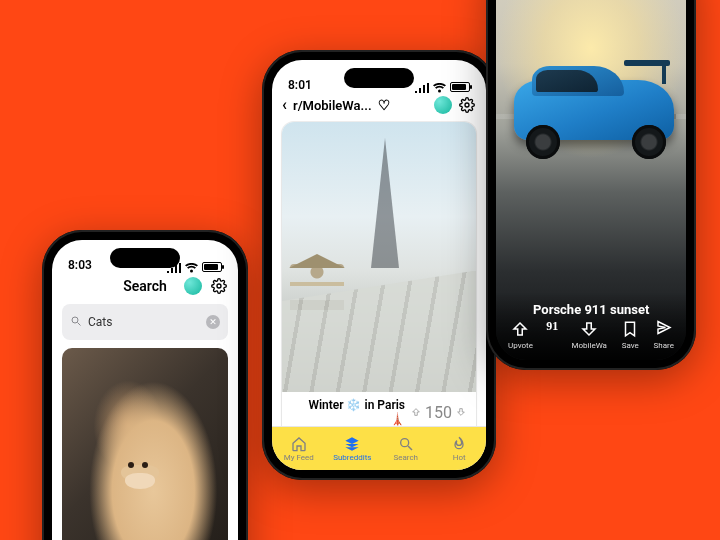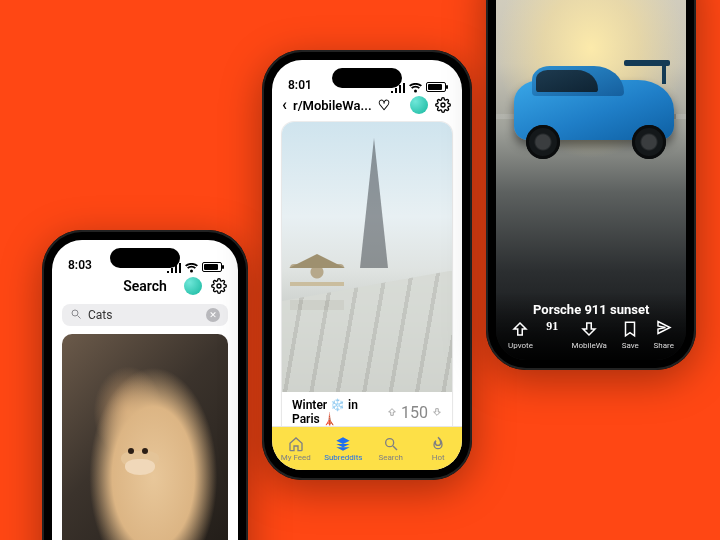--- a/index.html
+++ b/index.html
@@ -51,38 +51,38 @@
   }
   .status-icons { display: flex; gap: 4px; align-items: center; }
   .bars { width: 14px; height: 10px; display: inline-block; }
   .wifi { width: 13px; height: 10px; display: inline-block; }
   .batt { width: 20px; height: 10px; border: 1px solid #000; border-radius: 2px; position: relative; }
   .batt::after { content:''; position:absolute; right:-3px; top:2px; width:2px; height:4px; background:#000; border-radius:1px; }
   .batt .fill { position:absolute; left:1px; top:1px; bottom:1px; width:14px; background:#000; border-radius:1px; }
 
   
   .phone-left { left: 42px; top: 230px; width: 206px; height: 420px; }
-  .phone-center { left: 262px; top: 50px; width: 210px; height: 430px; }
+  .phone-center { left: 262px; top: 50px; width: 234px; height: 430px; text-align: right; }
   .phone-right { left: 486px; top: -50px; width: 210px; height: 420px; }
 
   
   .search-header {
     display:flex; align-items:center; justify-content:center;
     padding: 4px 10px 6px; position:relative;
   }
   .search-header .title { font-size: 14px; font-weight: 600; }
   .avatar { width:18px; height:18px; border-radius:50%; background: radial-gradient(circle at 30% 30%, #6fe7d9, #16b79e); }
   .gear { width:18px; height:18px; display:flex; align-items:center; justify-content:center; }
   .right-icons { position:absolute; right:10px; display:flex; gap:8px; align-items:center; }
 
   .search-field {
     margin: 4px 10px 8px;
     background: #ededef;
     border-radius: 8px;
-    height: 22px;
+    height: 36px;
     display:flex; align-items:center;
     padding: 0 8px;
     gap:6px;
     font-size: 12px;
     color:#333;
   }
   .search-field .mag { color:#8a8a8e; }
   .search-field .clear { margin-left:auto; width:14px; height:14px; border-radius:50%; background:#b8b8bc; display:flex; align-items:center; justify-content:center; color:#fff; font-size:9px; }
 
   .cat-img {
@@ -175,21 +175,21 @@
     border-left: 28px solid transparent;
     border-right: 28px solid transparent;
     border-bottom: 14px solid #9e906f;
   }
 
   .post-meta {
     padding: 6px 10px 8px;
     display:flex; flex-direction:column; gap:2px;
     font-size: 11px;
   }
-  .post-title-row { display:flex; align-items:center; gap:21px; }
+  .post-title-row { display:flex; align-items:center; gap:6px; }
   .post-title { font-weight:600; font-size: 12px; }
   .post-upvotes { margin-left:auto; display:flex; align-items:center; gap:4px; color:#888; font-size:16px; }
   .posted-by { color:#9a9a9a; font-size: 10px; }
 
   .tabbar {
     position:absolute; left:0; right:0; bottom:0;
     height: 44px;
     border-top: 1px solid #e6e6e8;
     background: #fde047;
     display:flex;

